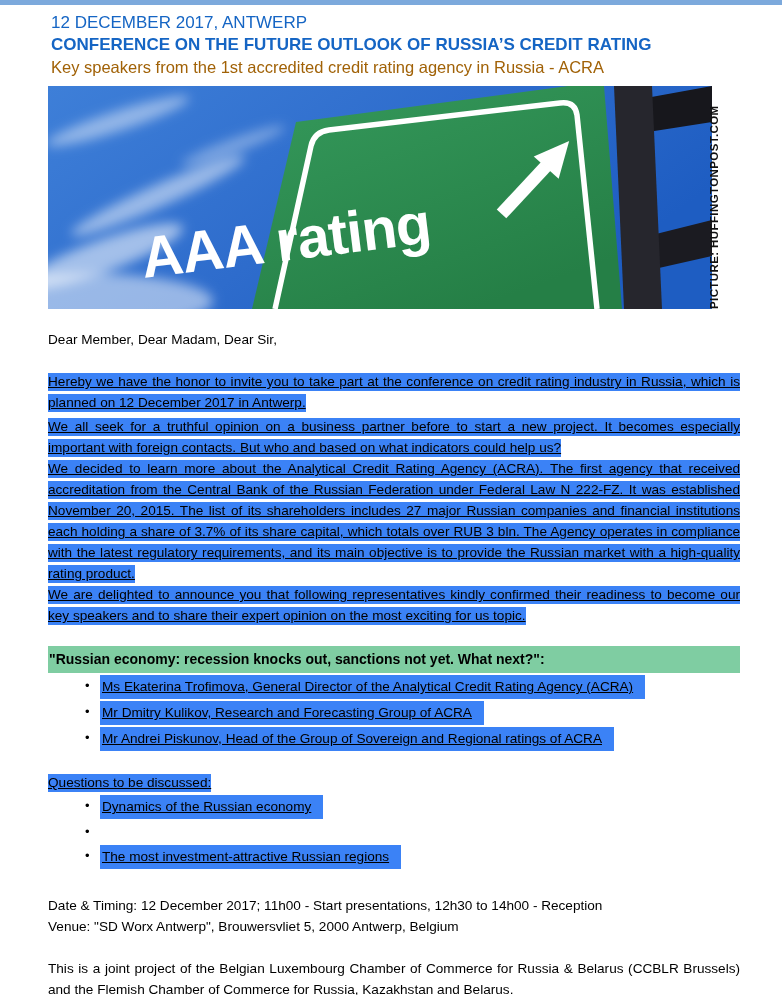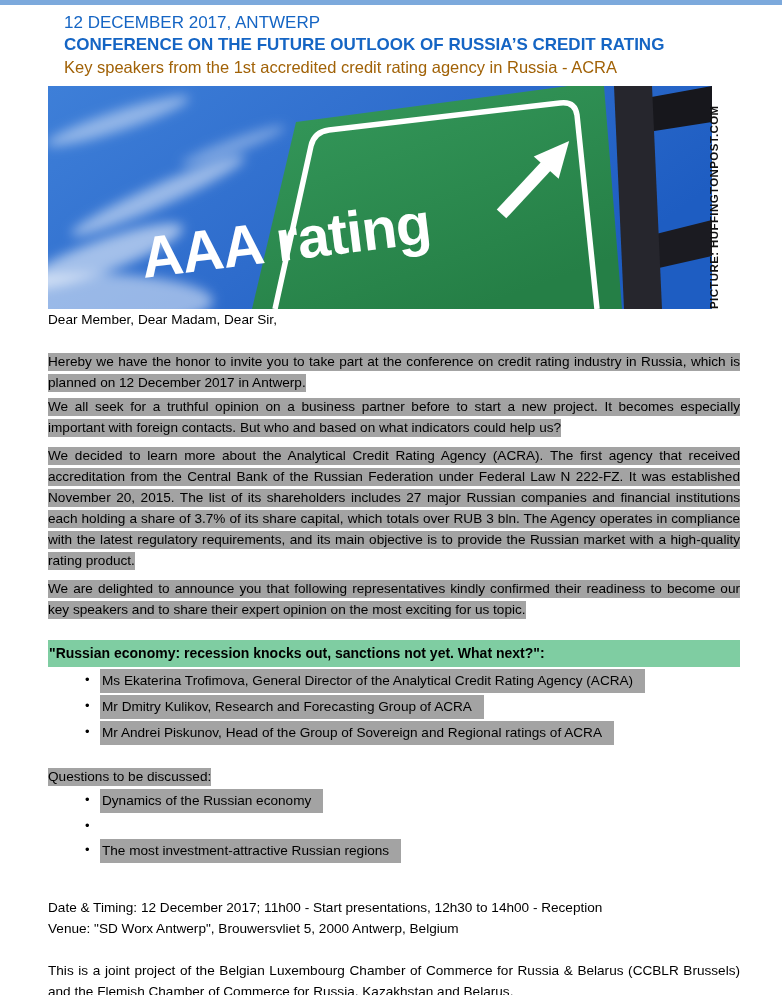--- a/index.html
+++ b/index.html
@@ -3,54 +3,54 @@
 <meta charset="utf-8">
 <style>
   * { margin:0; padding:0; box-sizing:border-box; }
   html,body { background:#fff; }
   .page {
     position:relative; width:782px; height:995px; background:#ffffff;
     font-family:"Liberation Sans", sans-serif; color:#000; overflow:hidden;
   }
   .top-bar { height:5px; width:100%; background:#7CA9DC; }
 
-  header { padding:7px 42px 0 64px; }
+  header { padding:7px 42px 0 51px; }
   .date-line { color:#1565C4; font-size:17px; line-height:22px; }
   h1.title { color:#1565C4; font-size:17px; line-height:22px; font-weight:bold; }
   .subtitle { color:#a16207; font-size:16.5px; line-height:22px; }
 
   .hero { position:relative; margin:8px 0 0 48px; width:664px; height:223px; }
   .hero svg { display:block; width:664px; height:223px; }
   .hero-caption {
     position:absolute; left:668px; top:0; width:26px; height:223px;
   }
   .hero-caption span {
     position:absolute; left:4px; bottom:0;
     transform:rotate(-90deg); transform-origin:0 100%;
     white-space:nowrap; font-size:11.5px; font-weight:bold; letter-spacing:.4px; color:#111;
   }
 
   .letter { padding:0 42px 0 48px; font-size:13.6px; line-height:21px; }
-  p.plain { }
+  p.plain { margin-top:20px; }
   p.justify { text-align:justify; }
   p.first-para { margin-top:21px; }
   p.block-start { margin-top:3px; }
-  p.m0 { margin-top:7px; }
-  .hl { background:#a3a3a3; padding:1px 0 2px 0; }
+  p.m0 { margin-top:0; }
+  .hl { background:#3b82f6; padding:1px 0 2px 0;text-decoration:underline; }
 
   .green-bar {
     margin-top:20px; background:#7FCDA2; font-weight:bold; font-size:14px;
     line-height:21px; padding:3px 2px 3px 1px;
   }
   ul.bullets { list-style:none; }
   ul.bullets li { display:flex; align-items:flex-start; margin-top:2px; }
   ul.bullets .dot { width:15px; margin-left:37px; font-size:13px; line-height:22px; flex:0 0 auto; }
   ul.bullets .hl { padding:1px 12px 2px 2px; }
 
-  .info-block { margin-top:34px; }
+  .info-block { margin-top:26px; }
   .info-block p { margin:0; }
   .footer-block { margin-top:21px; }
   .footer-block p { margin:0; }
 </style>
 </head>
 <body>
 
 <div class="page">
   <div class="top-bar"></div>
 

